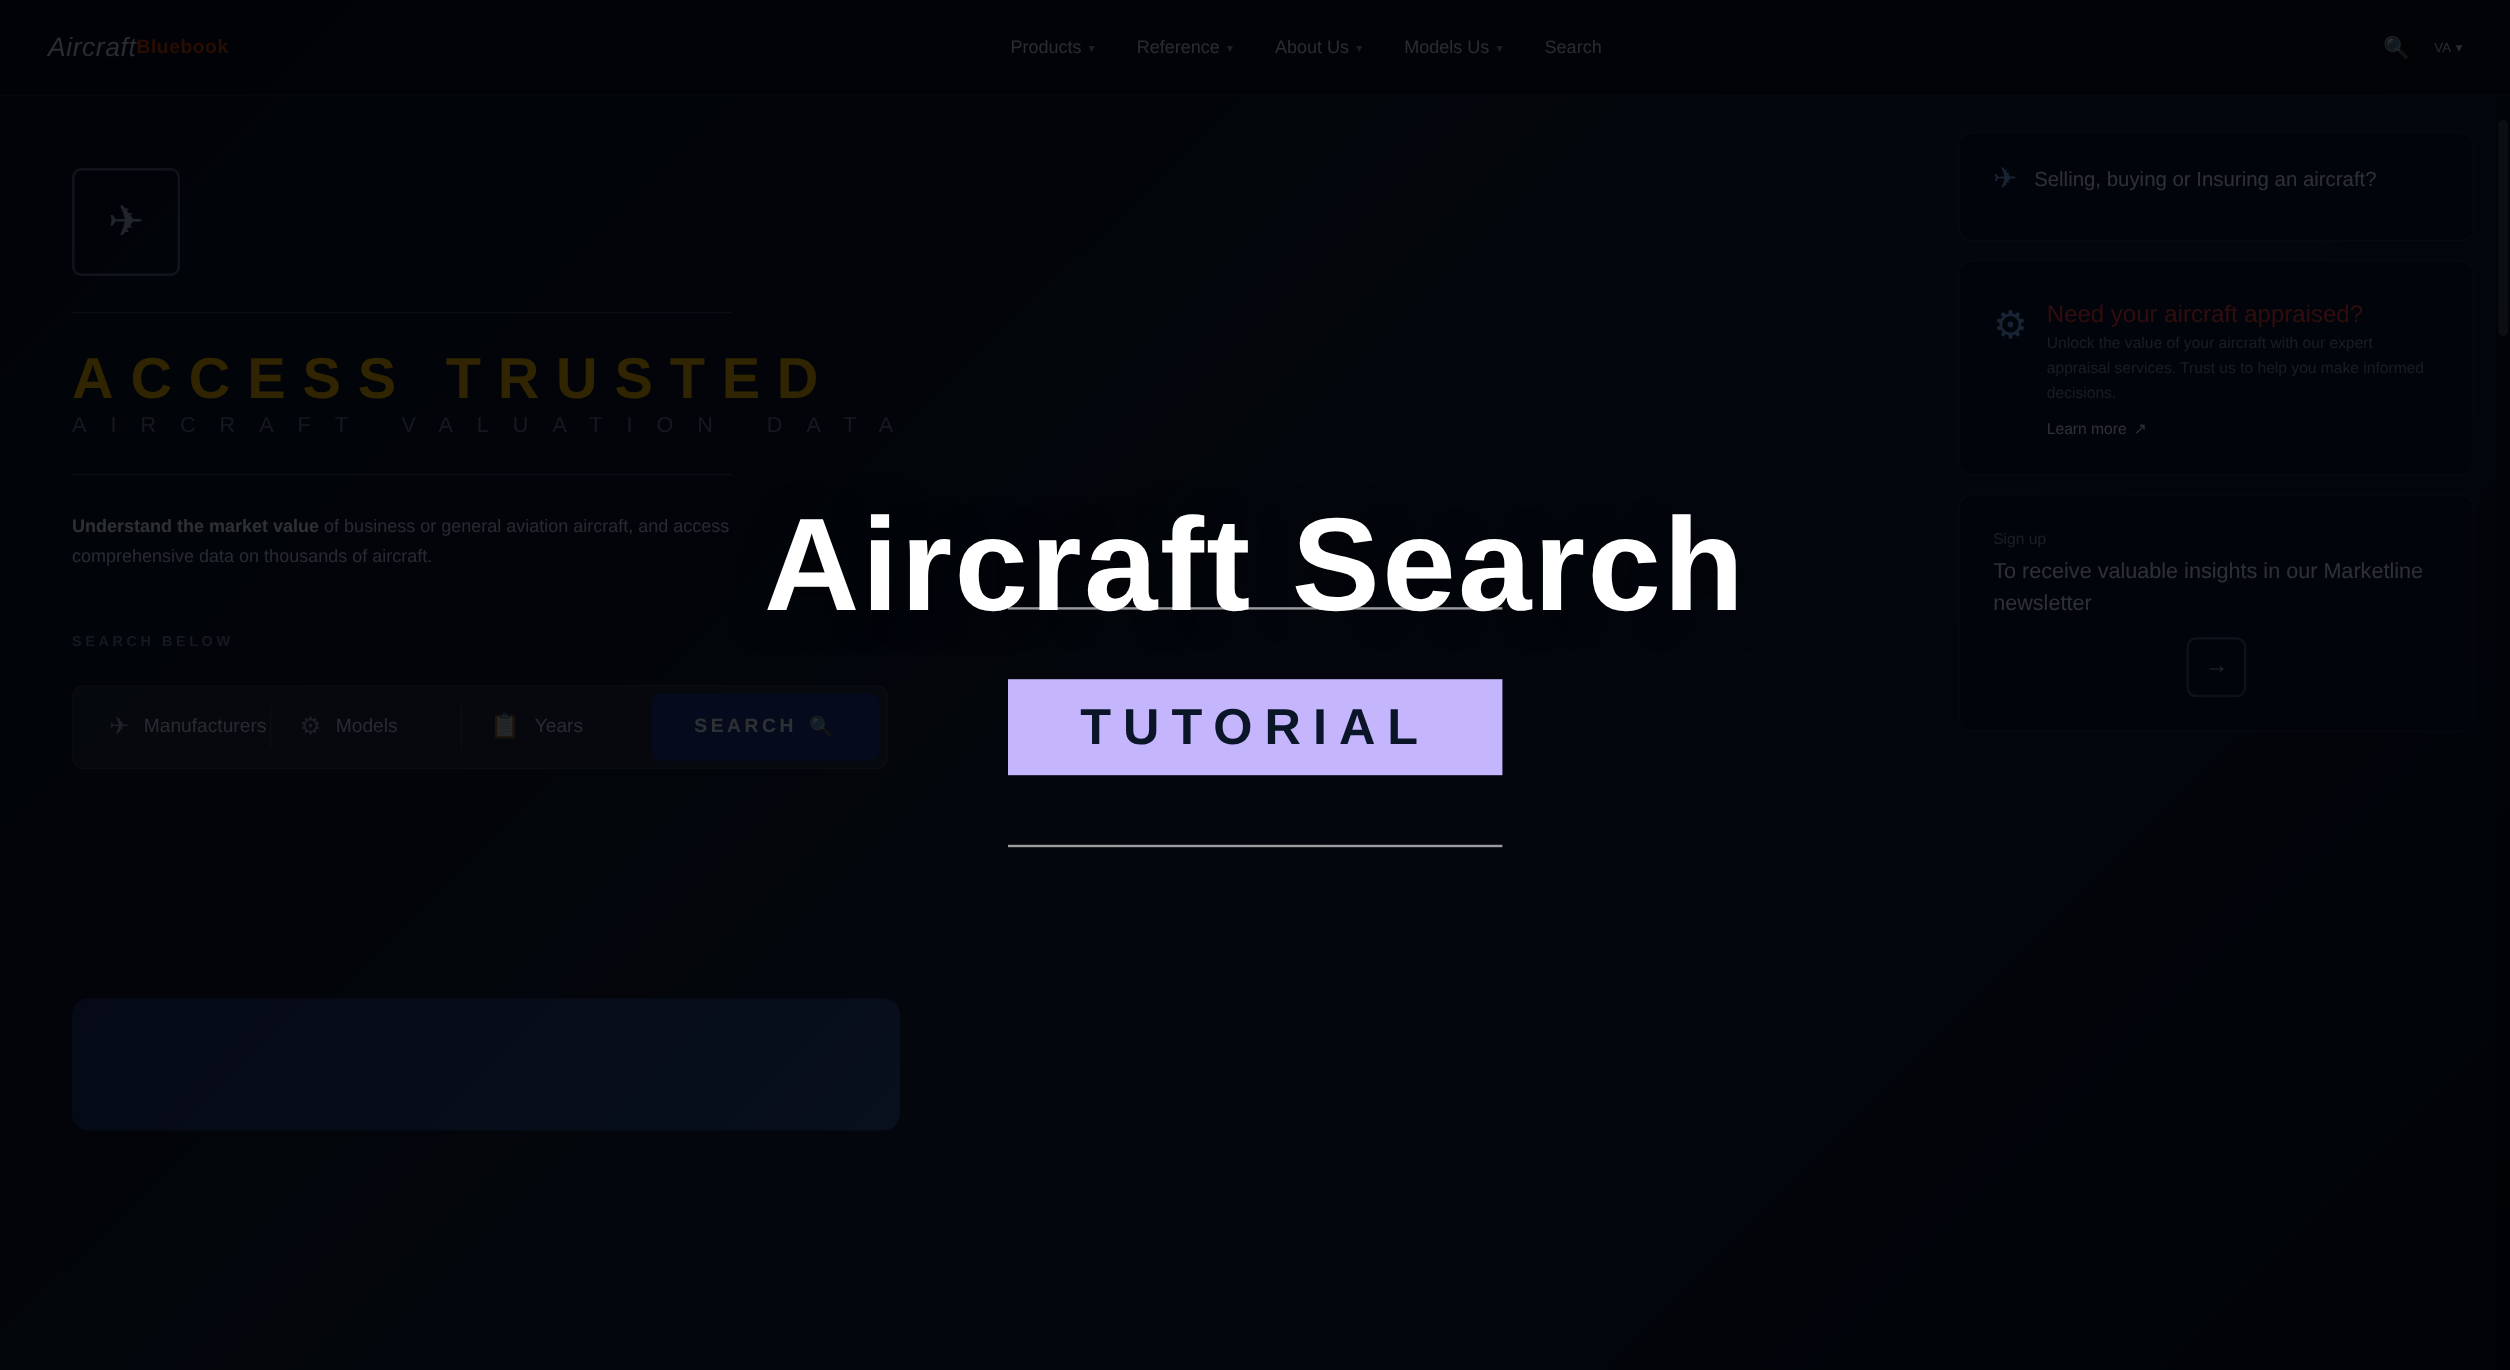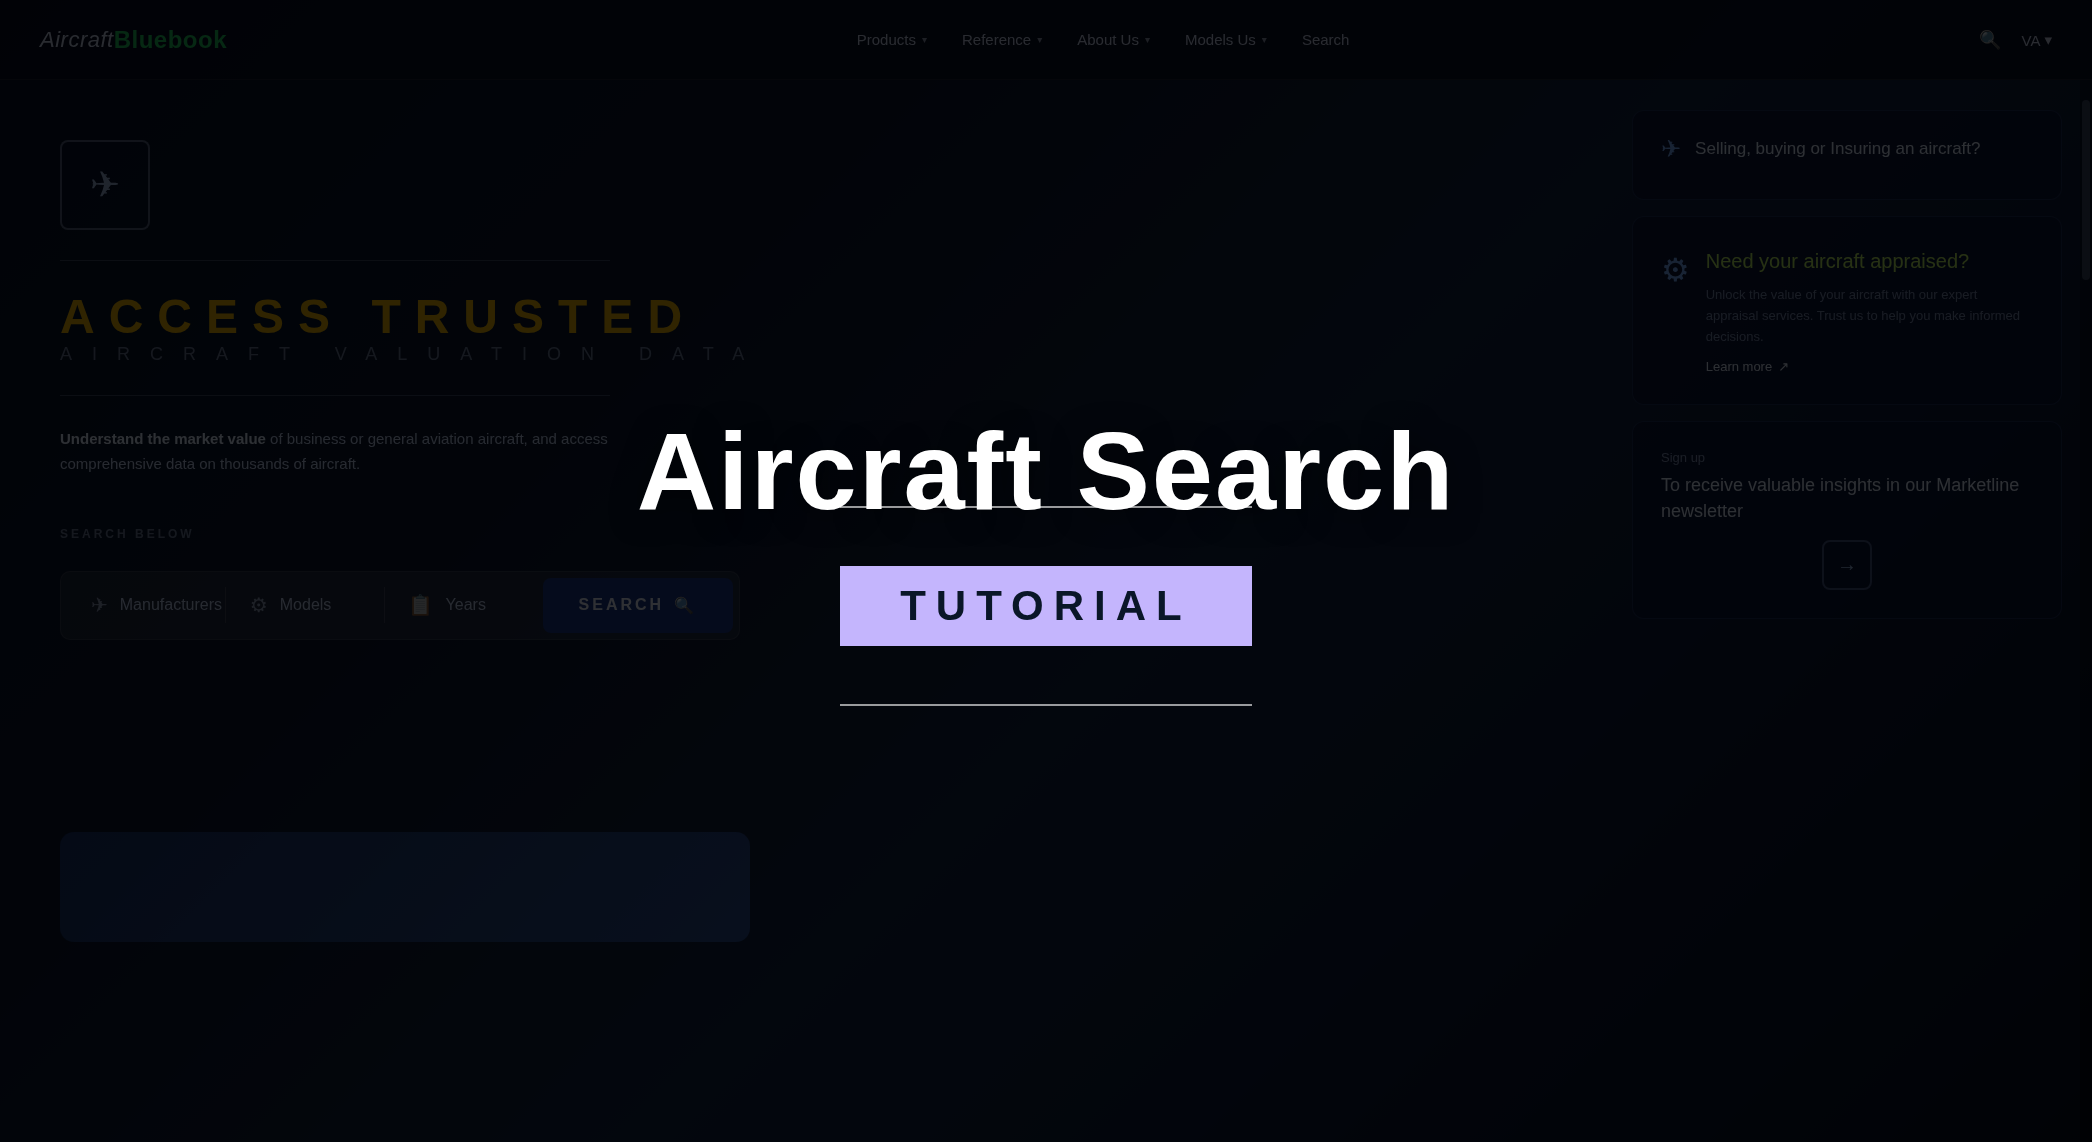--- a/index.html
+++ b/index.html
@@ -53,22 +53,22 @@
 
     .logo-aircraft {
       color: #ccd6f0;
       font-size: 22px;
       font-weight: 400;
       letter-spacing: 0.5px;
       font-style: italic;
     }
 
     .logo-bluebook {
-      color: #22c55e;
-      font-size: 24px;
+      color: #c2410c;
+      font-size: 16px;
       font-weight: 700;
       letter-spacing: 0.5px;
     }
 
     .navbar-nav {
       display: flex;
       align-items: center;
       gap: 35px;
     }
 
@@ -95,21 +95,21 @@
     }
 
     .search-icon-nav {
       color: #ccd6f0;
       font-size: 18px;
       cursor: pointer;
     }
 
     .va-badge {
       color: #ccd6f0;
-      font-size: 15px;
+      font-size: 11px;
       cursor: pointer;
       display: flex;
       align-items: flex-end;
       gap: 4px;
     }
 
     
     .main-content {
       position: absolute;
       top: 80px;
@@ -304,25 +304,24 @@
     }
 
     .appraisal-icon {
       font-size: 32px;
       color: #7ab0ff;
       flex-shrink: 0;
       margin-top: 4px;
     }
 
     .appraisal-title {
-      color: #bef264;
+      color: #ef4444;
       font-size: 20px;
       font-weight: 400;
       line-height: 1.4;
-      margin-bottom: 10px;
     }
 
     .appraisal-description {
       color: rgba(180, 200, 240, 0.65);
       font-size: 13px;
       line-height: 1.6;
     }
 
     
     .newsletter-card {

